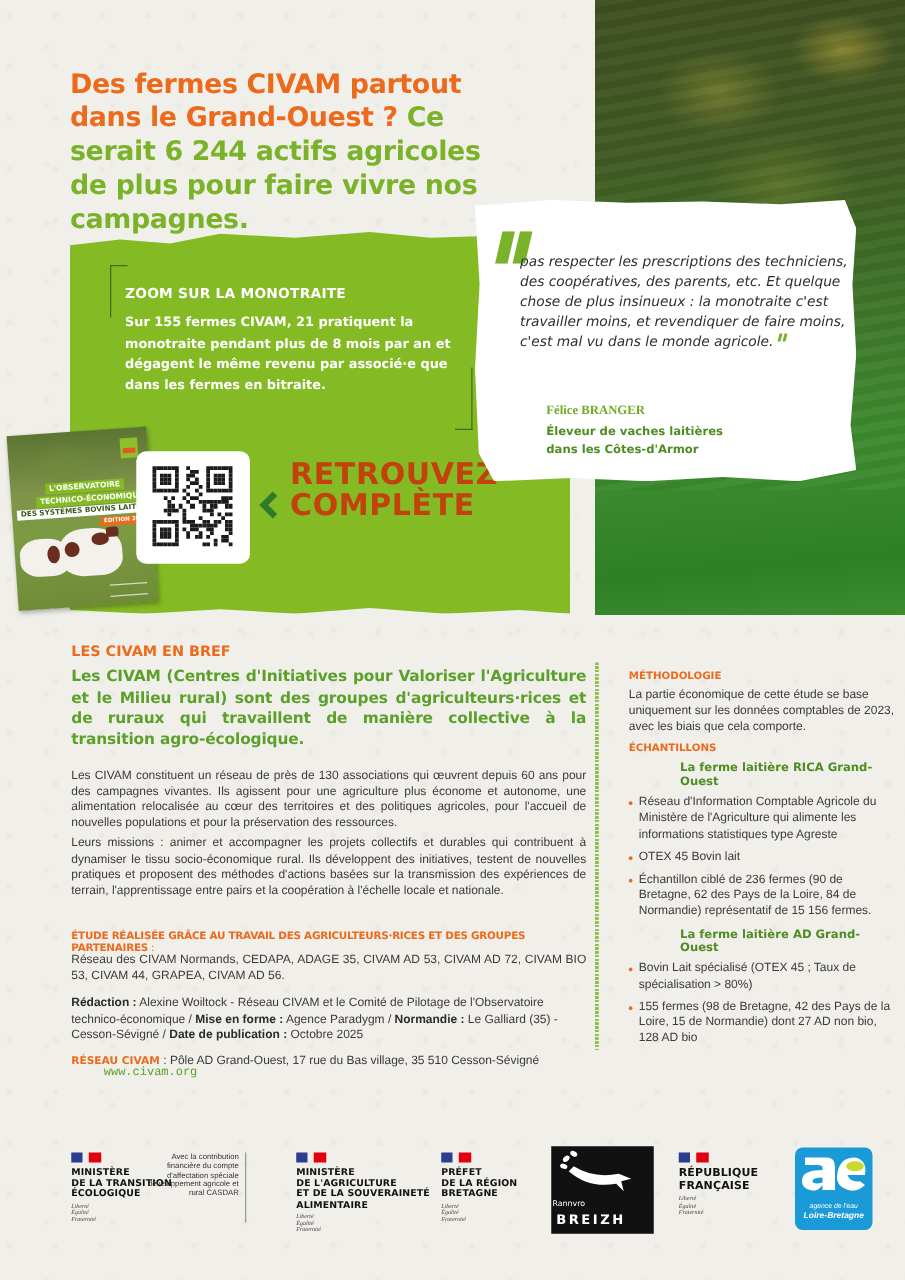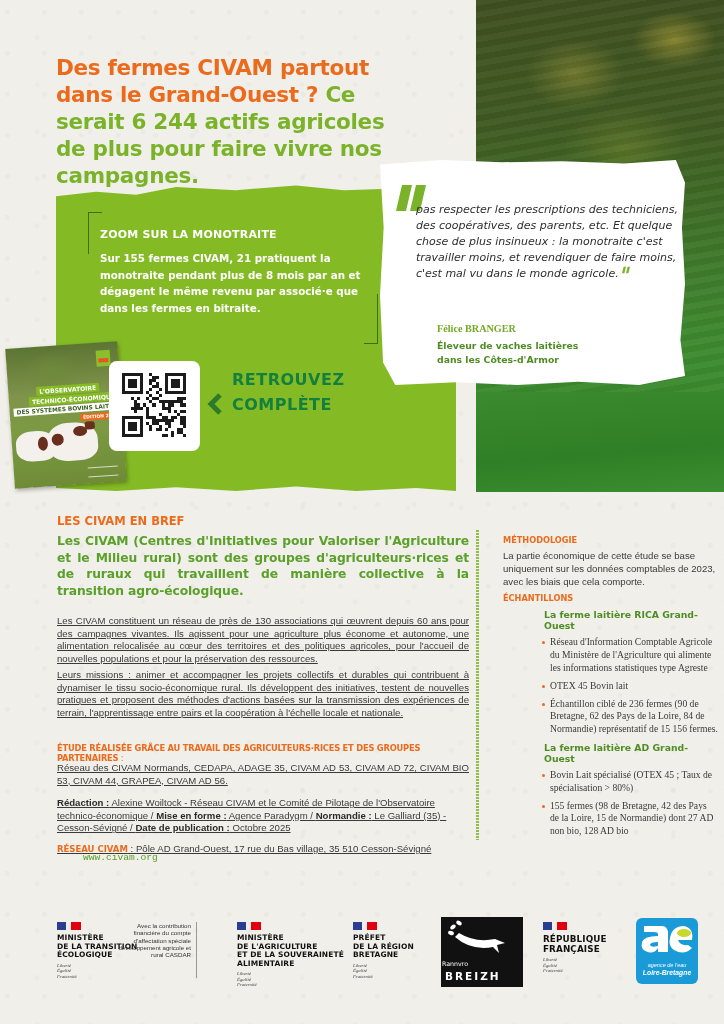--- a/index.html
+++ b/index.html
@@ -106,22 +106,22 @@
     display: grid; grid-template-columns: repeat(21, 1fr); grid-template-rows: repeat(21, 1fr);
   }
   .qr i { display: block; }
   .qr i.on { background: #1b1b1b; }
 
   .chevron {
     position: absolute; left: 206px; top: 392px; width: 18px; height: 24px;
   }
   .cta {
     position: absolute; left: 232px; top: 367px;
-    font-family: "DejaVu Sans", sans-serif; font-weight: bold; font-size: 16px; line-height: 25px;
-    color: #15803d; letter-spacing: 0.5px;
+    font-family: "DejaVu Sans", sans-serif; font-weight: bold; font-size: 24px; line-height: 25px;
+    color: #c2410c; letter-spacing: 0.5px;
   }
 
   
   .quote-box {
     position: absolute; left: 380px; top: 160px; width: 305px; height: 225px;
     background: #fff;
     clip-path: polygon(0 2%, 20% 0, 40% 1%, 60% 0.5%, 80% 1.5%, 97% 0, 100% 10%, 99% 30%, 100% 55%, 98.5% 80%, 100% 96%, 85% 100%, 65% 98.5%, 45% 100%, 25% 98.8%, 5% 100%, 1% 90%, 0 60%, 1.2% 30%);
   }
   .quote-mark {
     position: absolute; left: 396px; top: 185px; width: 32px; height: 26px;
@@ -148,21 +148,21 @@
     font-family: "DejaVu Sans", sans-serif; font-weight: bold; font-size: 11.5px; color: #ec6a1c;
   }
   .intro {
     position: absolute; left: 57px; top: 533px; width: 412px;
     font-family: "DejaVu Sans", sans-serif; font-weight: bold; font-size: 12.3px; line-height: 16.5px;
     color: #5aa02a; text-align: justify; letter-spacing: -0.1px;
   }
   .body-text {
     position: absolute; left: 57px; width: 412px;
     font-family: "Liberation Sans", sans-serif; font-size: 9.6px; line-height: 12.7px;
-    color: #3a3a3a; text-align: justify; text-decoration: underline;
+    color: #3a3a3a; text-align: justify;
   }
   .p1 { top: 615px; }
   .p2 { top: 669px; }
   .partners-title {
     position: absolute; left: 57px; top: 743px; width: 420px;
     font-family: "DejaVu Sans", sans-serif; font-weight: bold; font-size: 8.3px; color: #ec6a1c; letter-spacing: -0.2px;
   }
   .partners-title .colon { font-weight: normal; }
   .p3 { top: 762px; }
   .p4 { top: 797px; }
@@ -187,21 +187,21 @@
   }
   .side-p {
     font-family: "Liberation Sans", sans-serif; font-size: 9.6px; line-height: 12.8px; color: #3a3a3a;
   }
   .side-sub {
     font-family: "DejaVu Sans", sans-serif; font-weight: bold; font-size: 9.3px; color: #4f8d24; margin-left: 41px;
   }
   .side ul { list-style: none; }
   .side li {
     position: relative; padding-left: 8px; margin-top: 5px;
-    font-family: Liberation Serif, serif; font-size: 9.6px; line-height: 12.8px; color: #3a3a3a; margin-left: 39px;
+    font-family: Liberation Sans, sans-serif; font-size: 9.6px; line-height: 12.8px; color: #3a3a3a;
   }
   .side li::before {
     content: ""; position: absolute; left: 0; top: 5px; width: 3px; height: 3px; background: #ec6a1c; border-radius: 50%;
   }
 
   
   .logos { position: absolute; left: 0; top: 900px; width: 724px; height: 124px; }
   .flag { display: block; width: 24px; height: 8px; position: relative; }
   .flag::before { content: ""; position: absolute; left: 0; top: 0; width: 9px; height: 8px; background: #2a3d90; }
   .flag::after { content: ""; position: absolute; left: 14px; top: 0; width: 10px; height: 8px; background: #e1000f; }

